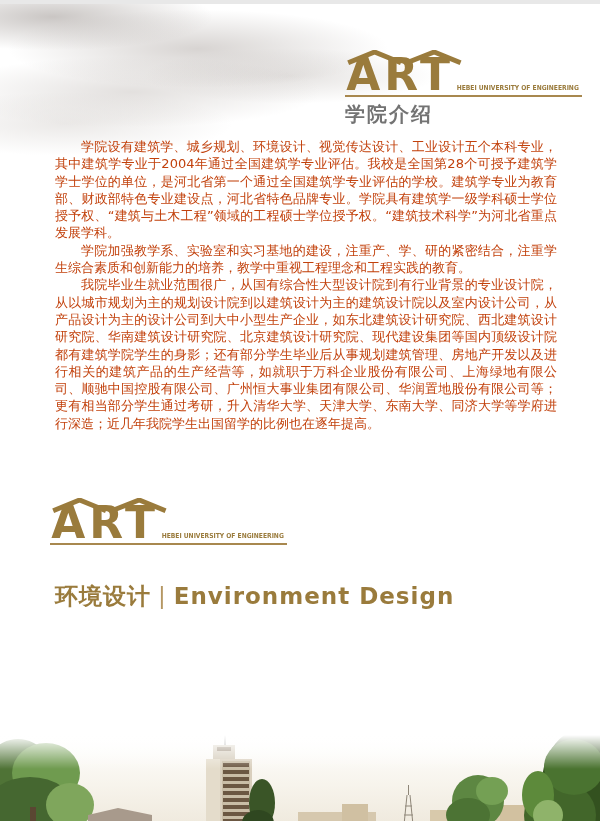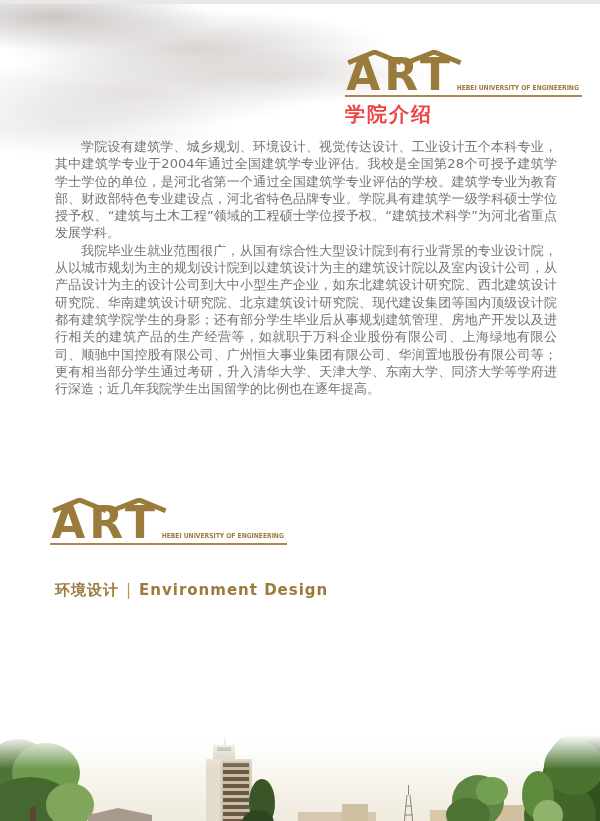--- a/index.html
+++ b/index.html
@@ -21,30 +21,30 @@
   .header{position:absolute; width:237px;}
   .header1{left:345px; top:46px;}
   .header2{left:50px;  top:494px;}
   .art-logo{display:block; width:237px; height:43px;}
   .art-word{font-family:"DejaVu Sans", sans-serif; font-weight:900; font-size:45px; letter-spacing:4px; fill:#9a7b3c;}
   .art-sub{font-family:"DejaVu Sans", sans-serif; font-weight:bold; font-size:7px; fill:#9a7b3c;}
   .roof{stroke:#9a7b3c; stroke-width:5; fill:none;}
   .gold-line{height:2px; background:#a8884f; margin-top:2px;}
   .section-title{
     margin:4px 0 0 0; font-size:20px; font-weight:bold;
-    color:#ef4444; letter-spacing:2px;
+    color:#737373; letter-spacing:2px;
   }
   .intro{position:absolute; left:55px; top:134px; width:502px;}
   .intro p, .major .body-p, .degree{
-    margin:0; font-size:13px; line-height:17.3px; color:#737373;
+    margin:0; font-size:13px; line-height:17.3px; color:#c2410c;
     text-align:justify; text-indent:2em;
   }
   .major{position:absolute; left:55px; top:577px; width:502px;}
   .major-title{
-    margin:0 0 17px 0; font-size:15px; font-weight:bold; color:#9a7b3c; letter-spacing:1px;
+    margin:0 0 17px 0; font-size:23px; font-weight:bold; color:#9a7b3c; letter-spacing:1px;
   }
   .major-title .sep{margin:0 7px; font-weight:normal; color:#b59763;}
   .degree{margin-bottom:10px; letter-spacing:1px;}
   .photo{position:absolute; left:0; bottom:0; width:600px; height:90px;}
   .photo svg{display:block; width:600px; height:90px;}
 </style>
 </head>
 <body>
 
 <div class="page">
@@ -57,20 +57,21 @@
       <path class="roof" d="M62 13 L90 2 L117 13"></path>
       <text class="art-word" x="0" y="41">ART</text>
       <text class="art-sub" x="113" y="41" textLength="125" lengthAdjust="spacingAndGlyphs">HEBEI UNIVERSITY OF ENGINEERING</text>
     </svg>
     <div class="gold-line"></div>
     <h1 class="section-title">学院介绍</h1>
   </header>
 
   <section class="intro">
     <p>学院设有建筑学、城乡规划、环境设计、视觉传达设计、工业设计五个本科专业，其中建筑学专业于2004年通过全国建筑学专业评估。我校是全国第28个可授予建筑学学士学位的单位，是河北省第一个通过全国建筑学专业评估的学校。建筑学专业为教育部、财政部特色专业建设点，河北省特色品牌专业。学院具有建筑学一级学科硕士学位授予权、“建筑与土木工程”领域的工程硕士学位授予权。“建筑技术科学”为河北省重点发展学科。</p>
+    <p>学院加强教学系、实验室和实习基地的建设，注重产、学、研的紧密结合，注重学生综合素质和创新能力的培养，教学中重视工程理念和工程实践的教育。</p>
     <p>我院毕业生就业范围很广，从国有综合性大型设计院到有行业背景的专业设计院，从以城市规划为主的规划设计院到以建筑设计为主的建筑设计院以及室内设计公司，从产品设计为主的设计公司到大中小型生产企业，如东北建筑设计研究院、西北建筑设计研究院、华南建筑设计研究院、北京建筑设计研究院、现代建设集团等国内顶级设计院都有建筑学院学生的身影；还有部分学生毕业后从事规划建筑管理、房地产开发以及进行相关的建筑产品的生产经营等，如就职于万科企业股份有限公司、上海绿地有限公司、顺驰中国控股有限公司、广州恒大事业集团有限公司、华润置地股份有限公司等；更有相当部分学生通过考研，升入清华大学、天津大学、东南大学、同济大学等学府进行深造；近几年我院学生出国留学的比例也在逐年提高。</p>
   </section>
 
   <header class="header header2">
     <svg class="art-logo" viewBox="0 0 240 44">
       <path class="roof" d="M2 13 L29 2 L56 13"></path>
       <path class="roof" d="M62 13 L90 2 L117 13"></path>
       <text class="art-word" x="0" y="41">ART</text>
       <text class="art-sub" x="113" y="41" textLength="125" lengthAdjust="spacingAndGlyphs">HEBEI UNIVERSITY OF ENGINEERING</text>
     </svg>

